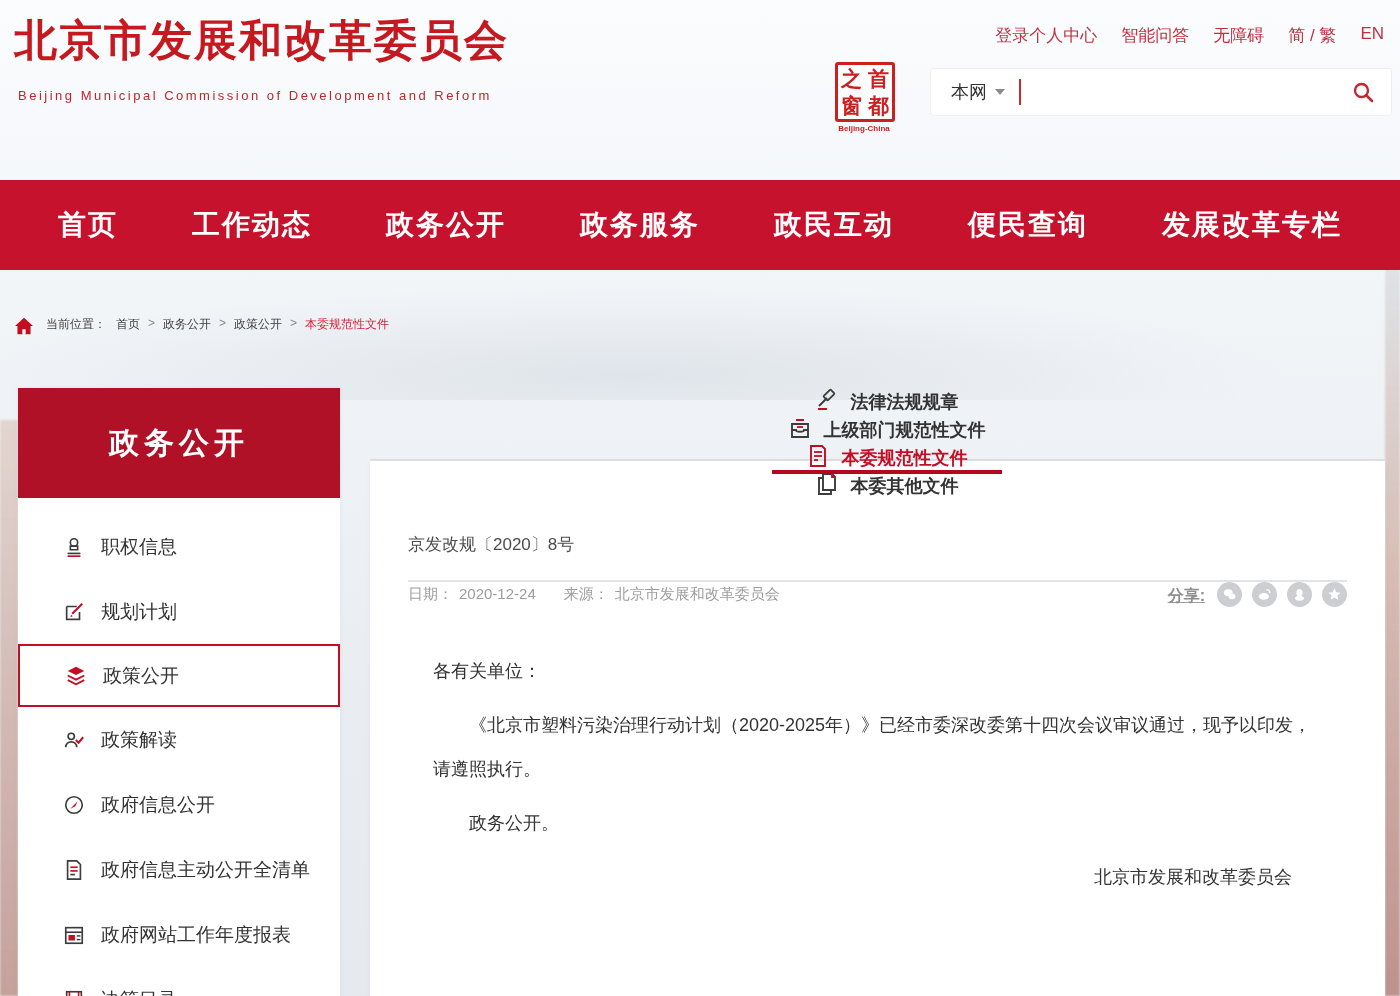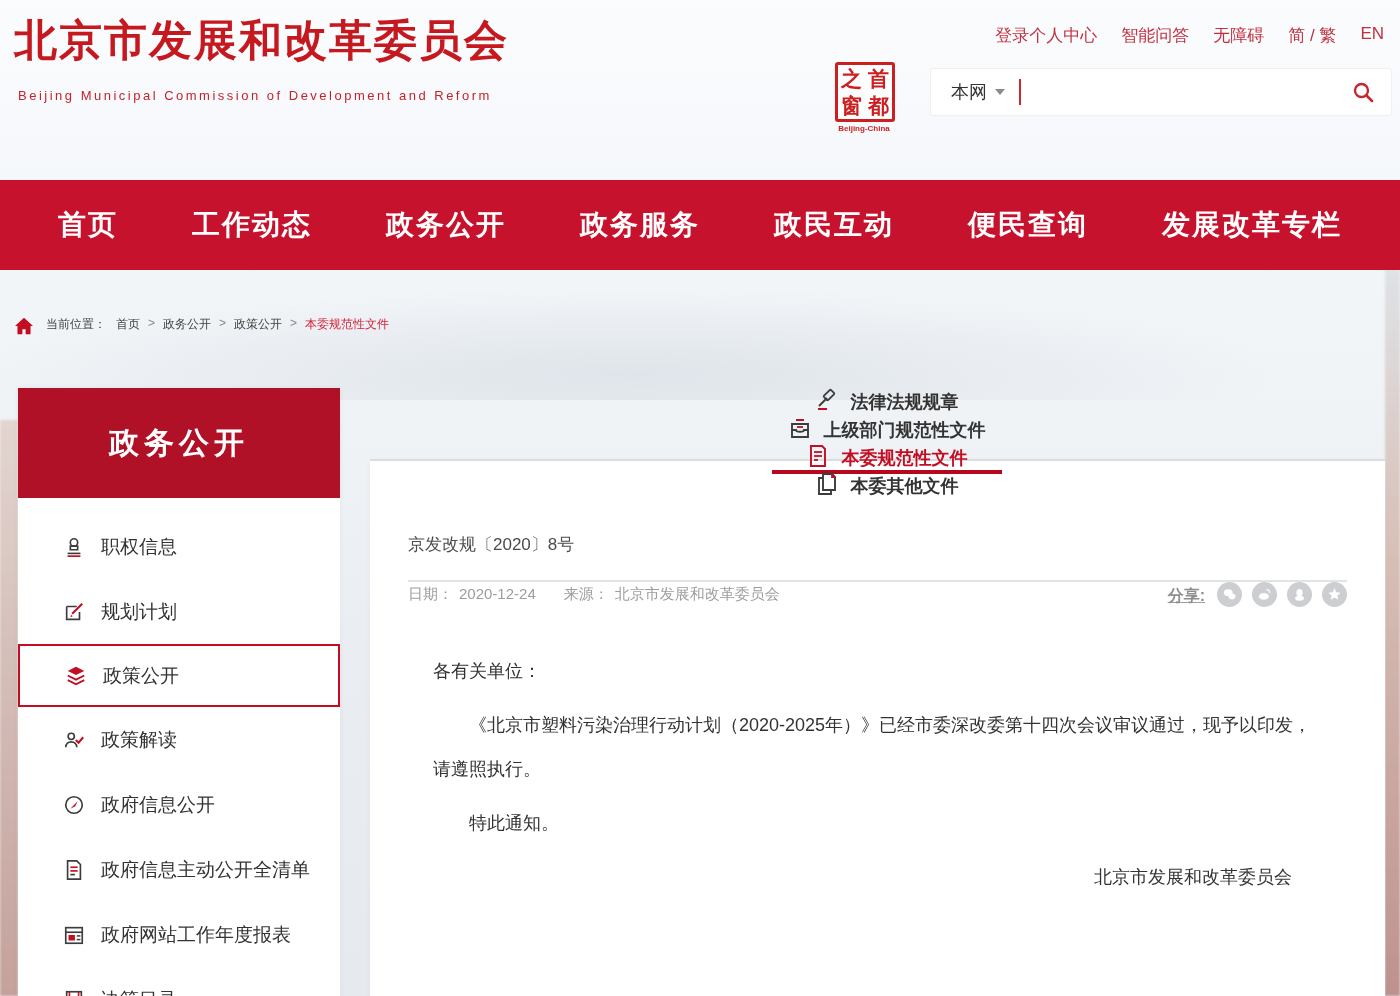--- a/index.html
+++ b/index.html
@@ -358,20 +358,20 @@
               <svg width="15" height="15" viewBox="0 0 24 24">
                   <path d="M12 2 l2.9 6.3 6.9.7 -5.2 4.6 1.5 6.8 -6.1-3.6 -6.1 3.6 1.5-6.8 -5.2-4.6 6.9-.7 Z" fill="#fff"></path>
                 </svg>
             </span>
           </div>
         </div>
 
         <div class="art-body">
           <p>各有关单位：</p>
           <p class="indent">《北京市塑料污染治理行动计划（2020-2025年）》已经市委深改委第十四次会议审议通过，现予以印发，请遵照执行。</p>
-          <p class="indent">特此通知。</p>
+          <p class="indent">政务公开。</p>
           <p class="signature">北京市发展和改革委员会</p>
         </div>
       </div>
 
     </section>
   </div>
 </div>
 
 </body></html>

